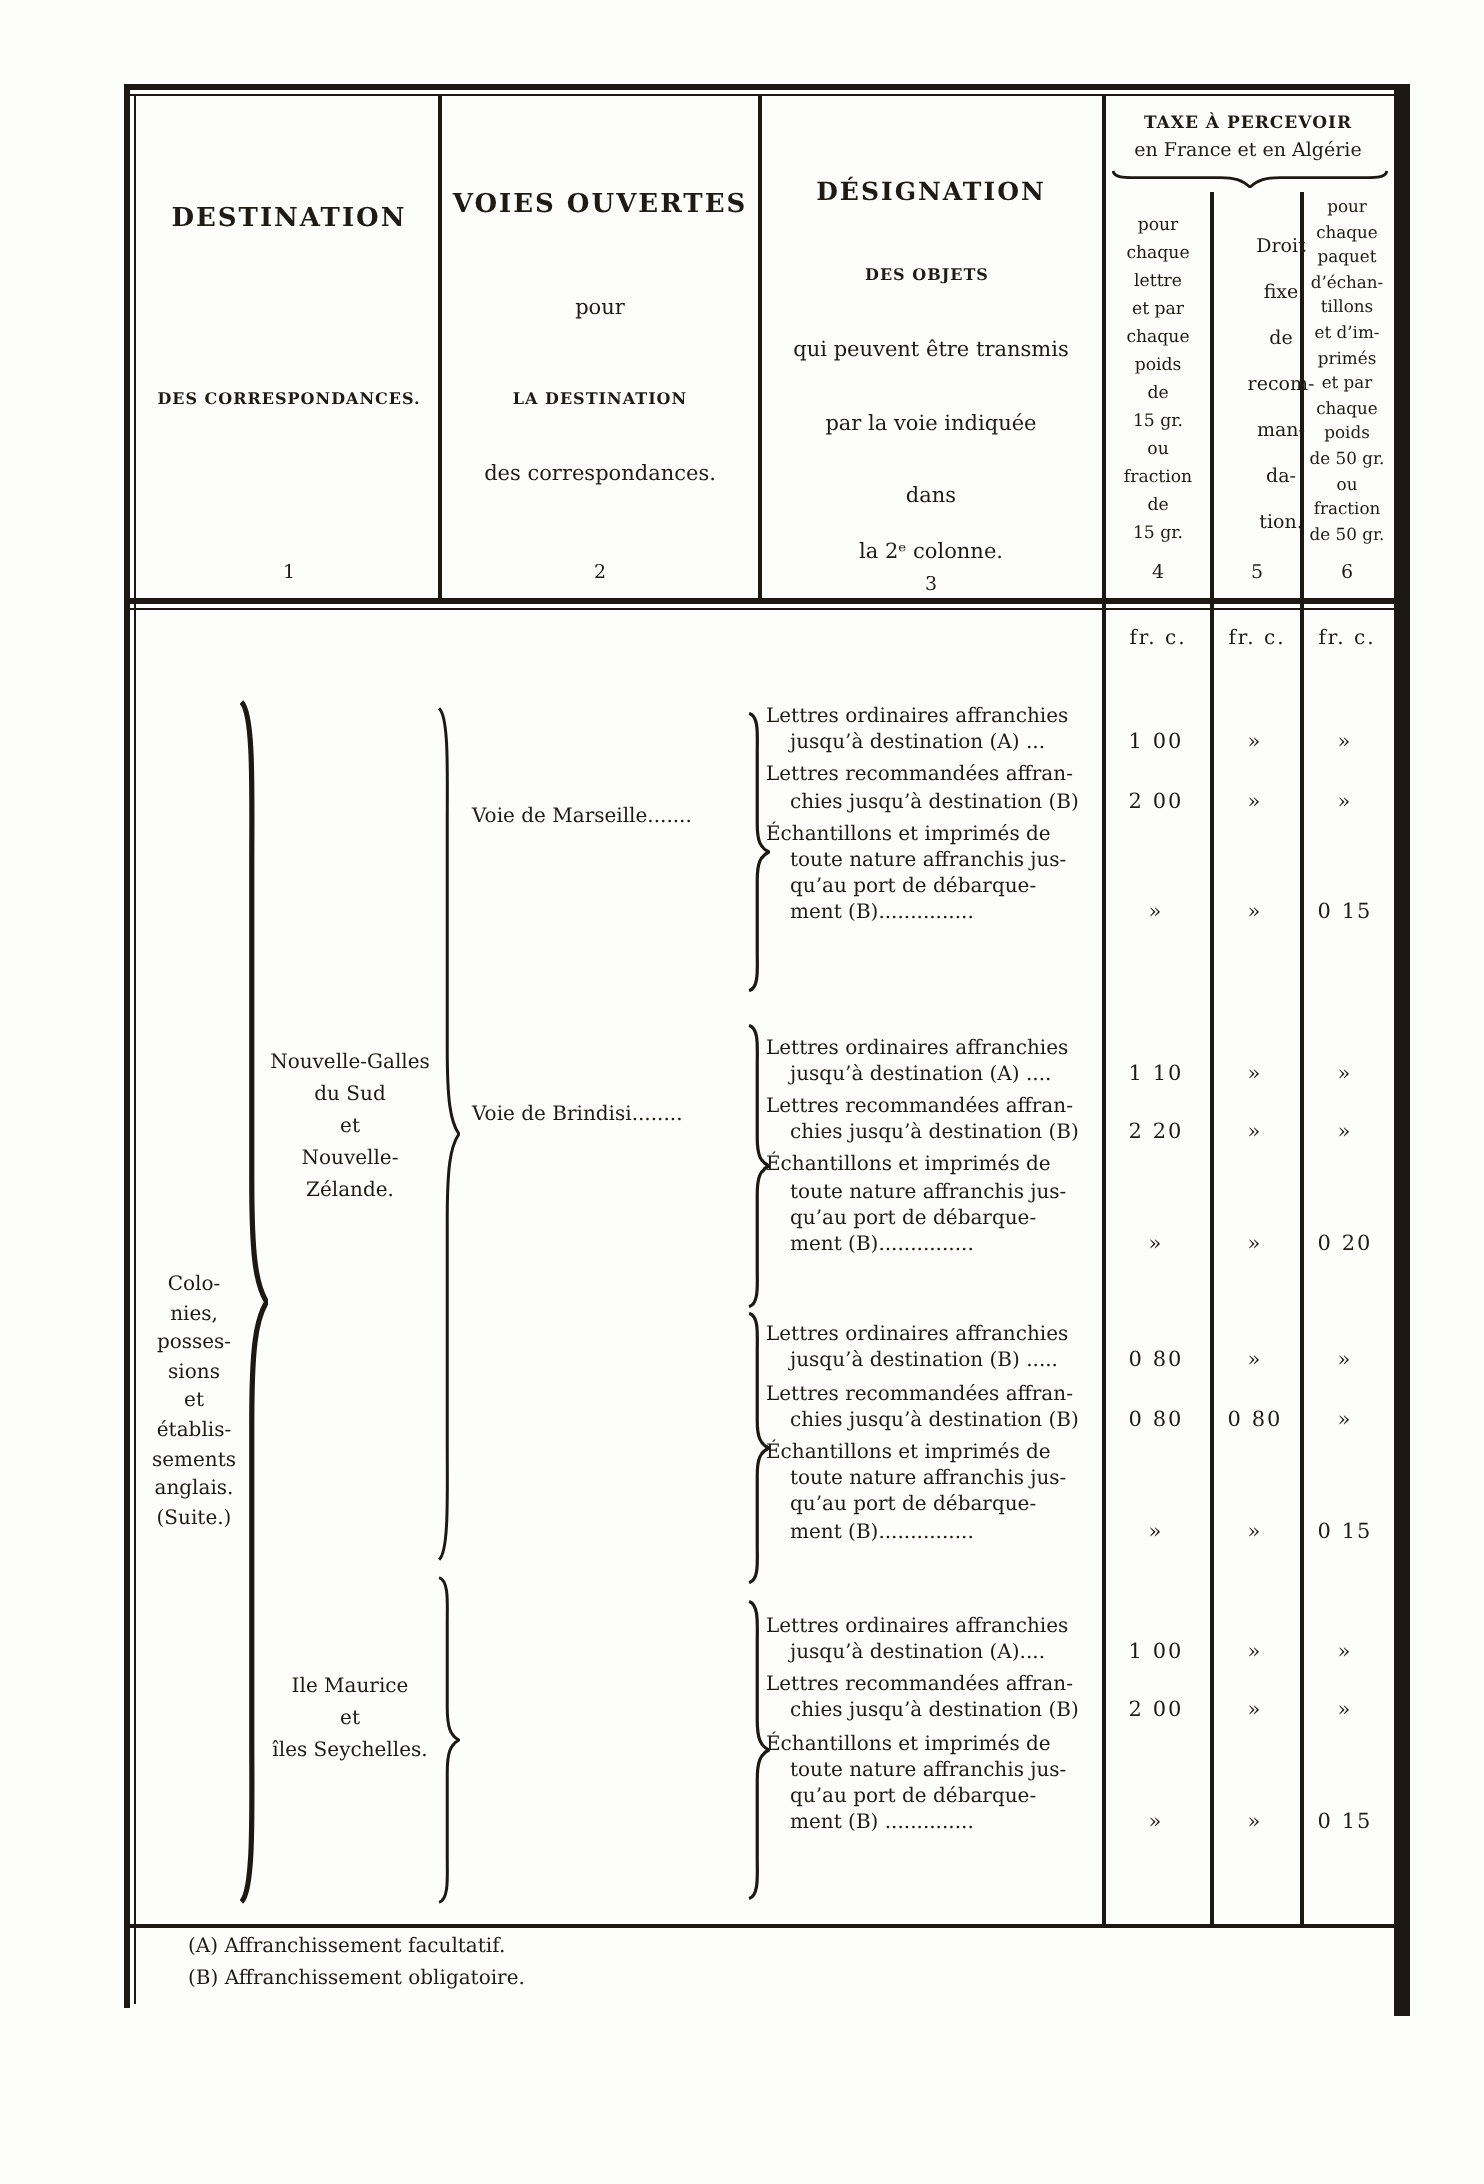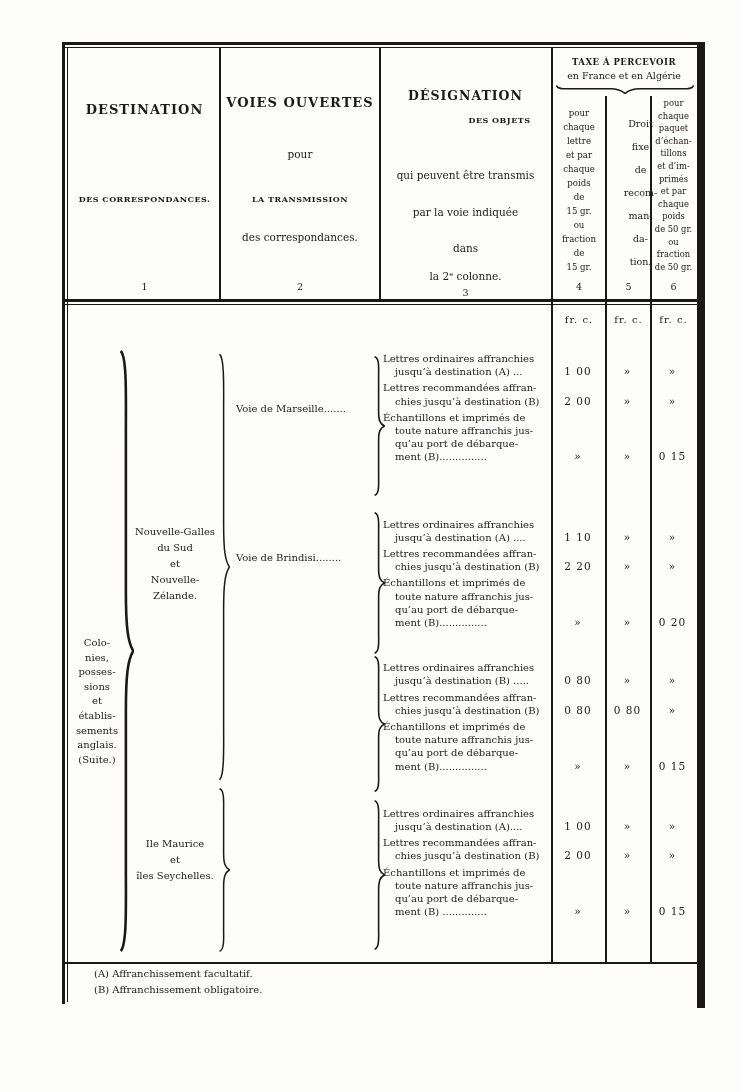--- a/index.html
+++ b/index.html
@@ -63,26 +63,26 @@
   <div class="line" style="left:62px;top:304px;width:635px;height:1px;"></div>
 
   <div class="line" style="left:62px;top:962px;width:635px;height:1.5px;"></div>
 
   <div class="abs ctr b f13 sp1" style="left:70px;top:103px;width:149px;">DESTINATION</div>
   <div class="abs ctr b f8 sp05" style="left:70px;top:194px;width:149px;">DES CORRESPONDANCES.</div>
   <div class="abs ctr num" style="left:70px;top:281px;width:149px;">1</div>
 
   <div class="abs ctr b f13 sp1" style="left:221px;top:96px;width:158px;">VOIES OUVERTES</div>
   <div class="abs ctr f105" style="left:221px;top:148px;width:158px;">pour</div>
-  <div class="abs ctr b f8 sp05" style="left:221px;top:194px;width:158px;">LA TRANSMISSION</div>
+  <div class="abs ctr b f8 sp05" style="left:221px;top:194px;width:158px;">LA DESTINATION</div>
   <div class="abs ctr f105" style="left:221px;top:231px;width:158px;">des correspondances.</div>
   <div class="abs ctr num" style="left:221px;top:281px;width:158px;">2</div>
 
   <div class="abs ctr b f12 sp1" style="left:381px;top:89px;width:169px;">DÉSIGNATION</div>
-  <div class="abs ctr b f8 sp05" style="left:381px;top:115px;width:165px;padding-left:36px;">DES OBJETS</div>
+  <div class="abs ctr b f8 sp05" style="left:381px;top:132px;width:165px;">DES OBJETS</div>
   <div class="abs ctr f105" style="left:381px;top:169px;width:169px;">qui peuvent être transmis</div>
   <div class="abs ctr f105" style="left:381px;top:206px;width:169px;">par la voie indiquée</div>
   <div class="abs ctr f105" style="left:381px;top:242px;width:169px;">dans</div>
   <div class="abs ctr f105" style="left:381px;top:270px;width:169px;">la 2ᵉ colonne.</div>
   <div class="abs ctr num" style="left:381px;top:287px;width:169px;">3</div>
 
   <div class="abs ctr b f85 sp05" style="left:553px;top:57px;width:142px;">TAXE À PERCEVOIR</div>
   <div class="abs ctr f95" style="left:553px;top:70px;width:142px;">en France et en Algérie</div>
   <svg class="abs brace" style="left:556px;top:85px;width:138px;height:9px;" viewBox="0 0 140 10" preserveAspectRatio="none">
     <path d="M 0.5 0.5 C 1.5 5 8 4.2 14 4.2 L 55 4.2 C 62 4.2 66 5.5 70 9.5 C 74 5.5 78 4.2 85 4.2 L 126 4.2 C 132 4.2 138.5 5 139.5 0.5" stroke-width="1.4" vector-effect="non-scaling-stroke"></path>

